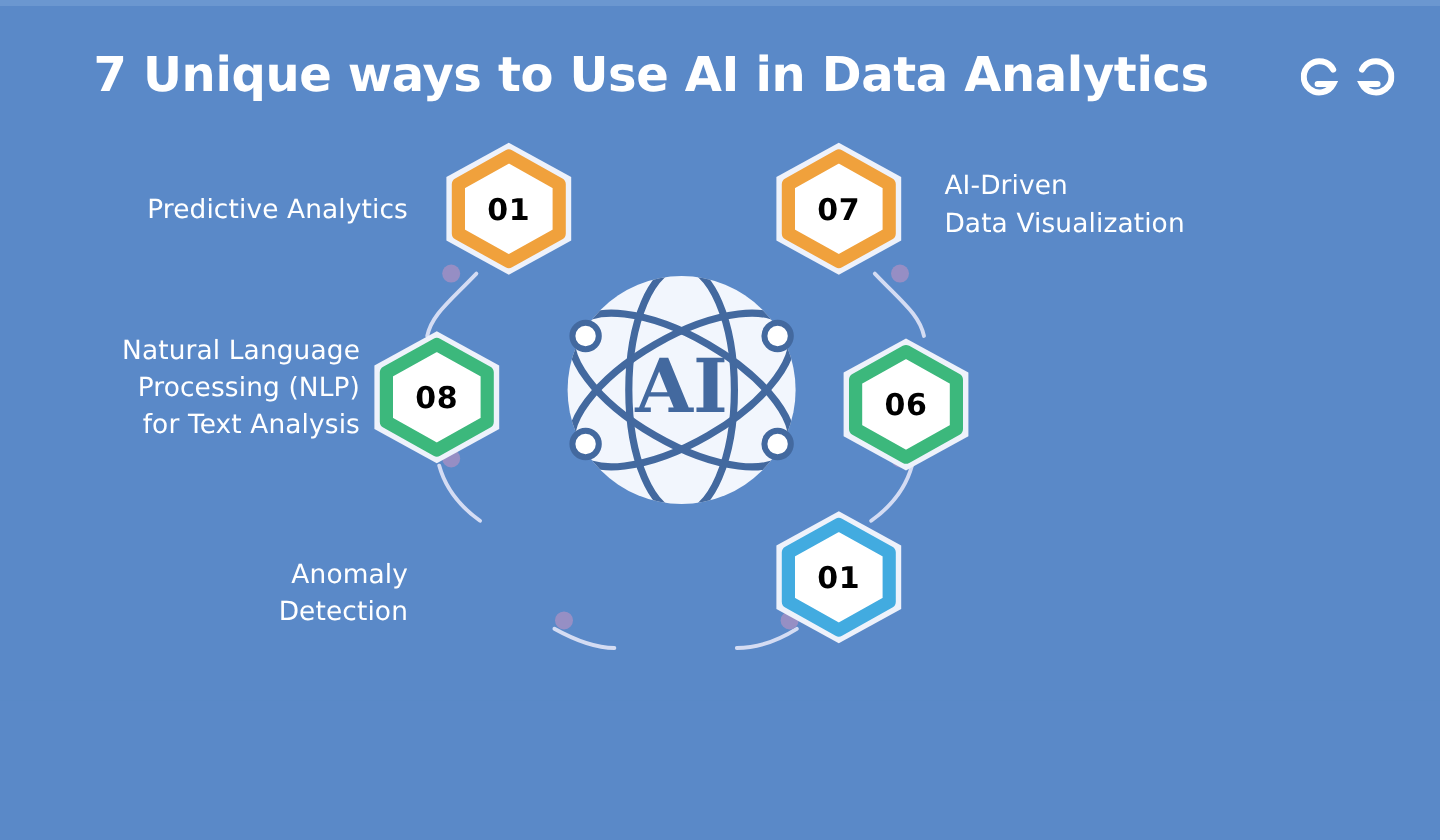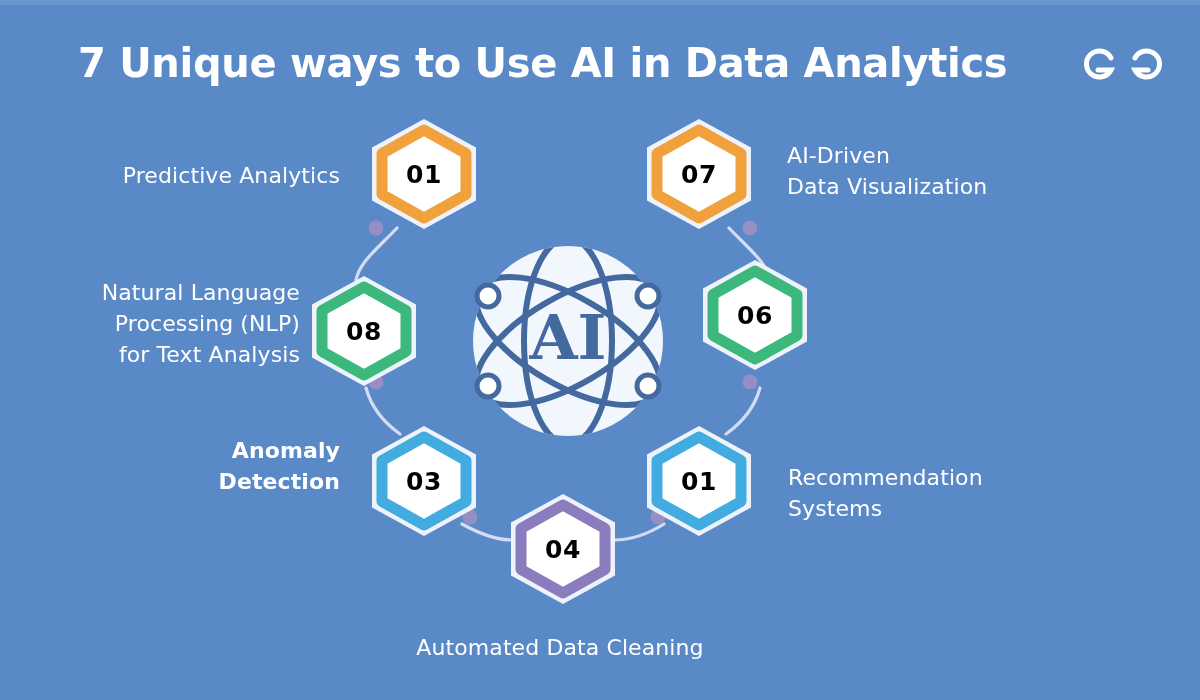--- a/index.html
+++ b/index.html
@@ -51,21 +51,21 @@
   #connectors {
     position: absolute;
     left: 0; top: 0;
     width: 1200px; height: 700px;
     pointer-events: none;
   }
   
   #ai-core {
     position: absolute;
     left: 455px;
-    top: 228px;
+    top: 212px;
     width: 226px;
     height: 226px;
   }
   
   .hex-badge {
     position: absolute;
     width: 118px;
     height: 118px;
   }
   .hex-num {
@@ -91,21 +91,21 @@
     line-height: 1.42;
     letter-spacing: 0.1px;
     white-space: pre-line;
   }
   .lbl.right { text-align: left; }
   .lbl.left  { text-align: right; }
   .lbl.center{ text-align: center; }
 
   #lbl-01 { left: 20px;  top: 160px; width: 320px; }
   #lbl-02 { left: 20px;  top: 277px; width: 280px; }
-  #lbl-03 { left: 100px; top: 435px; width: 240px; font-weight: bold; }
+  #lbl-03 { left: 100px; top: 464px; width: 240px; }
   #lbl-04 { left: 395px; top: 632px; width: 330px; }
   #lbl-05 { left: 788px; top: 462px; width: 300px; }
   #lbl-06 { left: 838px; top: 302px; width: 300px; }
   #lbl-07 { left: 787px; top: 140px; width: 300px; }
 </style>
 </head>
 <body>
 
 <div id="canvas">
 
@@ -185,45 +185,31 @@
   </div>
 
   <div class="hex-badge" style="left:305px; top:272px;">
     <svg viewBox="0 0 118 118" width="118" height="118" aria-hidden="true">
       <polygon points="59,4 111,32.5 111,85.5 59,114 7,85.5 7,32.5" fill="#eef2fb"></polygon>
       <polygon points="59,15 101,38.5 101,79.5 59,103 17,79.5 17,38.5" fill="#ffffff" stroke="#3cb87c" stroke-width="11" stroke-linejoin="round"></polygon>
     </svg>
     <div class="hex-num">08</div>
   </div>
 
-  <div class="hex-badge" style="left:365px; top:422px;">
+
+
+  <div class="hex-badge" style="left:640px; top:422px;">
     <svg viewBox="0 0 118 118" width="118" height="118" aria-hidden="true">
       <polygon points="59,4 111,32.5 111,85.5 59,114 7,85.5 7,32.5" fill="#eef2fb"></polygon>
       <polygon points="59,15 101,38.5 101,79.5 59,103 17,79.5 17,38.5" fill="#ffffff" stroke="#42abe0" stroke-width="11" stroke-linejoin="round"></polygon>
     </svg>
-    <div class="hex-num">03</div>
-  </div>
-
-  <div class="hex-badge" style="left:504px; top:490px;">
-    <svg viewBox="0 0 118 118" width="118" height="118" aria-hidden="true">
-      <polygon points="59,4 111,32.5 111,85.5 59,114 7,85.5 7,32.5" fill="#eef2fb"></polygon>
-      <polygon points="59,15 101,38.5 101,79.5 59,103 17,79.5 17,38.5" fill="#ffffff" stroke="#8a7cbd" stroke-width="11" stroke-linejoin="round"></polygon>
-    </svg>
-    <div class="hex-num">04</div>
-  </div>
-
-  <div class="hex-badge" style="left:640px; top:422px;">
-    <svg viewBox="0 0 118 118" width="118" height="118" aria-hidden="true">
-      <polygon points="59,4 111,32.5 111,85.5 59,114 7,85.5 7,32.5" fill="#eef2fb"></polygon>
-      <polygon points="59,15 101,38.5 101,79.5 59,103 17,79.5 17,38.5" fill="#ffffff" stroke="#42abe0" stroke-width="11" stroke-linejoin="round"></polygon>
-    </svg>
     <div class="hex-num">01</div>
   </div>
 
-  <div class="hex-badge" style="left:696px; top:256px;">
+  <div class="hex-badge" style="left:696px; top:278px;">
     <svg viewBox="0 0 118 118" width="118" height="118" aria-hidden="true">
       <polygon points="59,4 111,32.5 111,85.5 59,114 7,85.5 7,32.5" fill="#eef2fb"></polygon>
       <polygon points="59,15 101,38.5 101,79.5 59,103 17,79.5 17,38.5" fill="#ffffff" stroke="#3cb87c" stroke-width="11" stroke-linejoin="round"></polygon>
     </svg>
     <div class="hex-num">06</div>
   </div>
 
   <div class="hex-badge" style="left:640px; top:115px;text-decoration:underline;">
     <svg viewBox="0 0 118 118" width="118" height="118" aria-hidden="true">
       <polygon points="59,4 111,32.5 111,85.5 59,114 7,85.5 7,32.5" fill="#eef2fb"></polygon>
@@ -231,19 +217,16 @@
     </svg>
     <div class="hex-num">07</div>
   </div>
 
   <div class="lbl left" id="lbl-02">Natural Language
 Processing (NLP)
 for Text Analysis</div>
   <div class="lbl left" id="lbl-01">Predictive Analytics</div>
   <div class="lbl left" id="lbl-03">Anomaly
 Detection</div>
-  <div class="lbl center" id="lbl-04">Automated Data Cleaning</div>
-  <div class="lbl right" id="lbl-05">Recommendation
-Systems</div>
   <div class="lbl right" id="lbl-07">AI-Driven
 Data Visualization</div>
 
 </div>
 
 </body></html>

